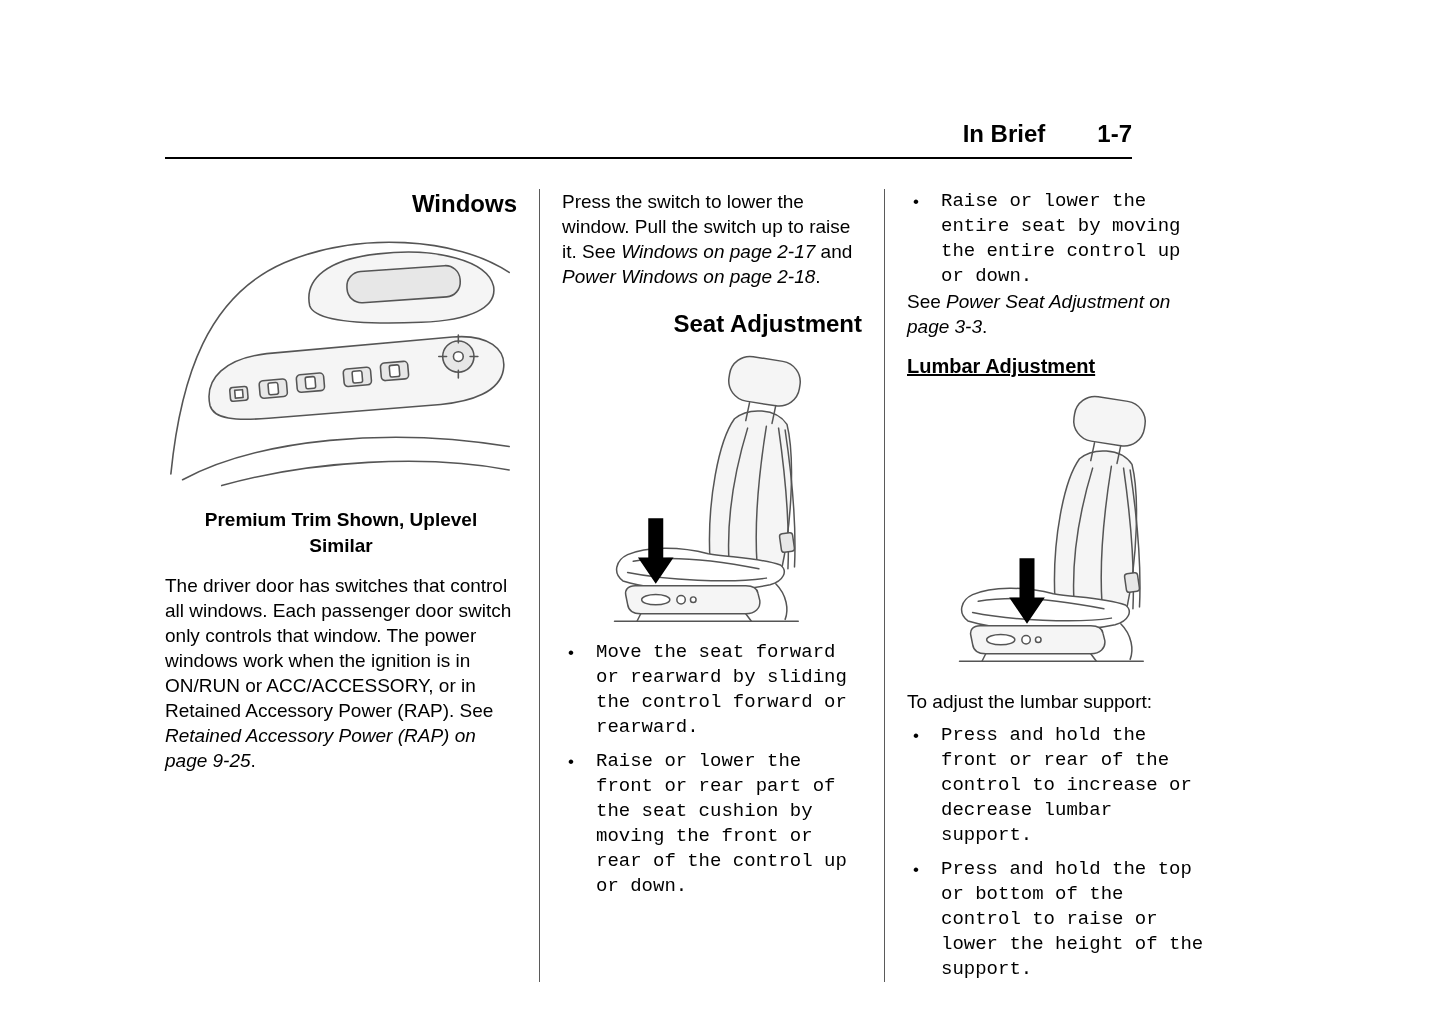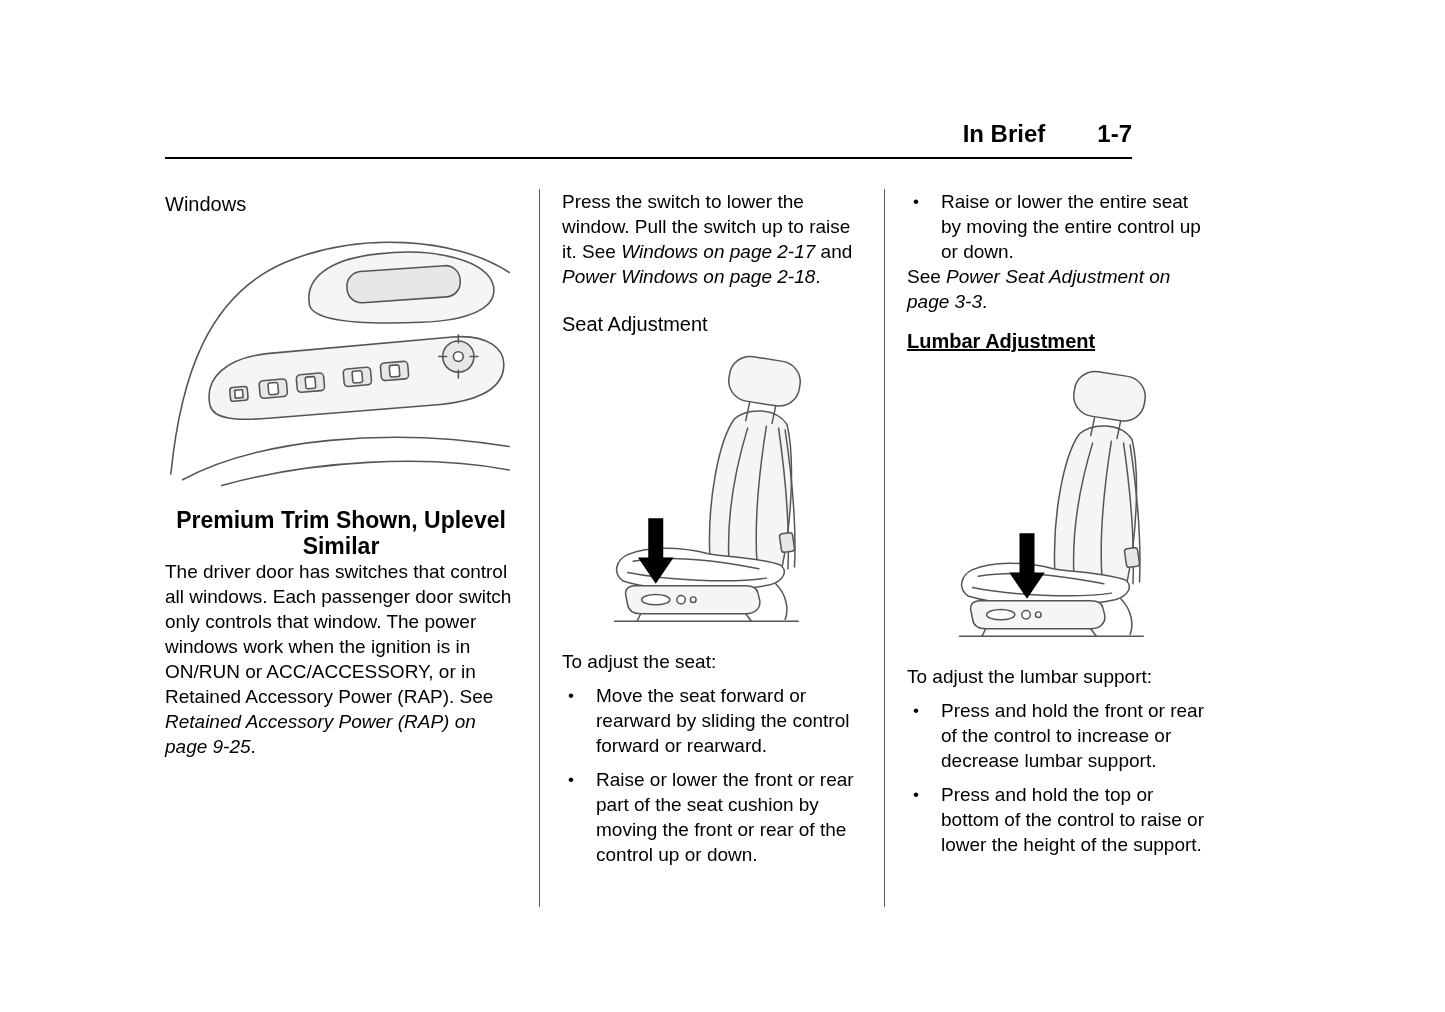--- a/index.html
+++ b/index.html
@@ -16,36 +16,36 @@
     gap:52px; font-size:24px; font-weight:bold; padding-bottom:9px;
   }
   .header-rule { border-top:2px solid #000; margin-bottom:30px; }
 
   .columns { display:flex; align-items:stretch; min-height:718px; }
   .col { flex:1 1 0; padding:0 22px; font-size:19px; line-height:25px; }
   .col-left  { padding-left:0; }
   .col-right { padding-right:0; }
   .col-mid, .col-right { border-left:1px solid #5a5a5a; }
 
-  h1.section-heading { font-size:20px; line-height:30px; font-weight:normal; margin:0 0 6px 0; }
+  h1.section-heading { font-size:24px; line-height:30px; font-weight:bold; margin:0 0 6px 0;text-align:right; }
   h2.sub-heading { font-size:20px; line-height:26px; font-weight:bold; margin:14px 0 8px 0;text-decoration:underline; }
 
   figure { text-align:center; margin:10px 0 0 0; }
   figure svg { display:block; margin:0 auto; }
   figcaption {
-    font-weight:bold; font-size:23px; line-height:26px;
+    font-weight:bold; font-size:19px; line-height:26px;
     text-align:center; margin-top:18px;
   }
-  p.body-text { }
+  p.body-text { margin-top:14px; }
   p.tight { }
   em.xref { font-style:italic; font-weight:normal; }
 
   .bullet { display:flex; margin-top:9px; }
   .bullet .dot { flex:0 0 34px; padding-left:6px; font-size:17px; }
-  .bullet .bullet-text { flex:1; }
+  .bullet .bullet-text { flex:1;font-family:Liberation Mono, monospace; }
 
   .adjust-label { margin-top:18px; }
 
   .art { stroke:#555; stroke-width:1.6; fill:none; stroke-linecap:round; stroke-linejoin:round; }
   .fill-light { fill:#f5f5f5; }
   .fill-mid   { fill:#e7e7e7; }
   .fill-white { fill:#ffffff; }
   .arrow-icon { fill:#000; stroke:none; }
 </style>
 </head>
@@ -149,21 +149,20 @@
 
       <h1 class="section-heading" style="margin-top:20px">Seat Adjustment</h1>
 
       <figure>
         <svg viewBox="0 0 320 300" width="300" height="282">
           <use href="#seat-art"></use>
           <polygon class="arrow-icon" points="92,180 108,180 108,222 119,222 100,250 81,222 92,222"></polygon>
         </svg>
       </figure>
 
-      <p class="adjust-label">To adjust the seat:</p>
 
       <div class="bullet">
         <span class="dot">•</span>
         <span class="bullet-text">Move the seat forward or rearward by sliding the control forward or rearward.</span>
       </div>
       <div class="bullet">
         <span class="dot">•</span>
         <span class="bullet-text">Raise or lower the front or rear part of the seat cushion by moving the front or rear of the control up or down.</span>
       </div>
     </section>

